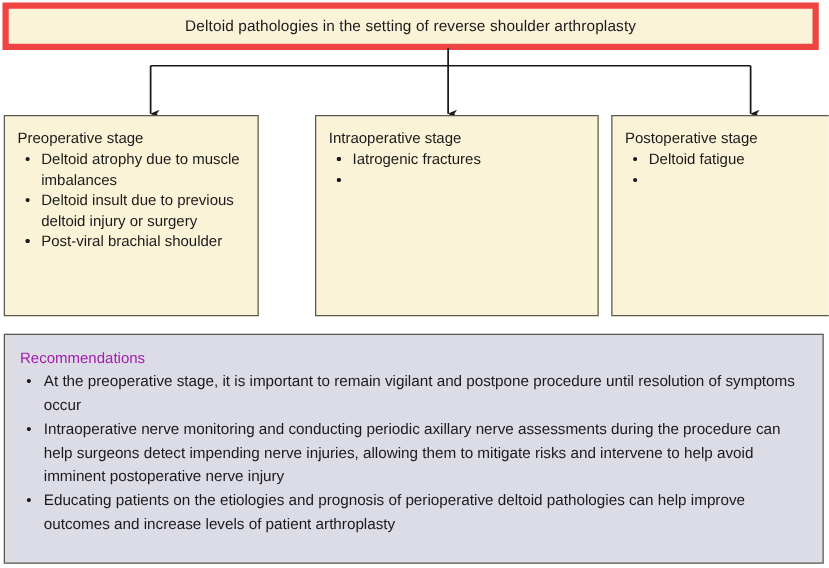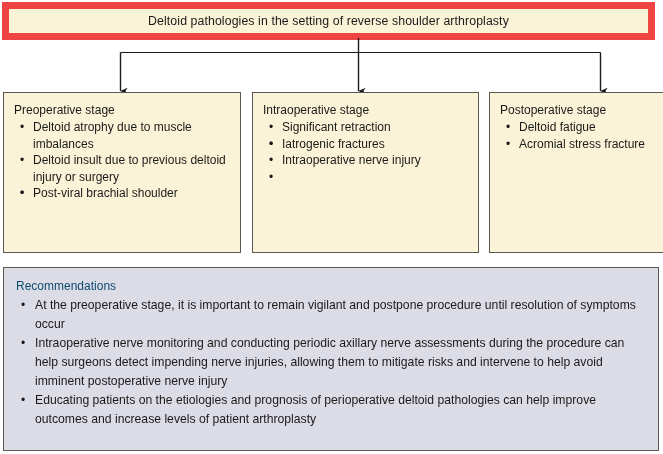--- a/index.html
+++ b/index.html
@@ -25,21 +25,21 @@
   }
 
   
   .title-box {
     position: absolute;
     left: 2px;
     top: 2px;
     width: 653px;
     height: 38px;
     background: #fbf3d7;
-    border: 7px solid #ef4444;
+    border: 5px solid #ef4444;
     box-sizing: border-box;
     display: flex;
     align-items: center;
     justify-content: center;
   }
   .title-box .title-text {
     font-size: 12.3px;
     line-height: 15px;
     color: #1a1a1a;
     text-align: center;
@@ -59,21 +59,21 @@
   
   .stage-box {
     position: absolute;
     top: 92px;
     height: 161px;
     background: #fbf3d7;
     border: 1px solid #5d594e;
     box-sizing: border-box;
     padding: 9px 8px 0 9px;
   }
-  .stage-box.col1 { left: 3px;   width: 238px; }
+  .stage-box.col1 { left: 3px;   width: 204px; }
   .stage-box.col2 { left: 252px; width: 227px; }
   .stage-box.col3 { left: 489px; width: 197px; }
 
   .stage-heading {
     font-size: 12px;
     line-height: 16px;
     margin: 0 0 1px 1px;
     color: #1a1a1a;
   }
   ul.stage-list {
@@ -106,21 +106,21 @@
     height: 184px;
     background: #dcdce6;
     border: 1px solid #5d594e;
     box-sizing: border-box;
     padding: 10px 12px 0 11px;
   }
   .rec-heading {
     font-size: 12px;
     line-height: 16px;
     margin: 0 0 2px 1px;
-    color: #0c4a6e;
+    color: #a21caf;
   }
   ul.rec-list {
     list-style: none;
     margin: 0;
     padding: 0;
   }
   ul.rec-list li {
     position: relative;
     font-size: 12.2px;
     line-height: 19px;
@@ -167,33 +167,33 @@
       <li><span class="bullet">•</span><span>Deltoid atrophy due to muscle imbalances</span></li>
       <li><span class="bullet">•</span><span>Deltoid insult due to previous deltoid injury or surgery</span></li>
       <li><span class="bullet">•</span></li>
       <li><span class="bullet">•</span><span>Post-viral brachial shoulder</span></li>
     </ul>
   </div>
 
   <div class="stage-box col2">
     <div class="stage-heading">Intraoperative stage</div>
     <ul class="stage-list">
-      <li><span class="bullet">•</span><span>Significant retraction</span></li>
+      <li><span class="bullet">•</span></li>
       <li><span class="bullet">•</span></li>
       <li><span class="bullet">•</span><span>Iatrogenic fractures</span></li>
-      <li><span class="bullet">•</span><span>Intraoperative nerve injury</span></li>
+      <li><span class="bullet">•</span></li>
       <li><span class="bullet">•</span></li>
     </ul>
   </div>
 
   <div class="stage-box col3">
     <div class="stage-heading">Postoperative stage</div>
     <ul class="stage-list">
       <li><span class="bullet">•</span><span>Deltoid fatigue</span></li>
-      <li><span class="bullet">•</span><span>Acromial stress fracture</span></li>
+      <li><span class="bullet">•</span></li>
     </ul>
   </div>
 
   <div class="rec-box">
     <div class="rec-heading">Recommendations</div>
     <ul class="rec-list">
       <li><span class="bullet">•</span><span>At the preoperative stage, it is important to remain vigilant and postpone procedure until resolution of symptoms occur</span></li>
       <li><span class="bullet">•</span><span>Intraoperative nerve monitoring and conducting periodic axillary nerve assessments during the procedure can help surgeons detect impending nerve injuries, allowing them to mitigate risks and intervene to help avoid imminent postoperative nerve injury</span></li>
       <li><span class="bullet">•</span><span>Educating patients on the etiologies and prognosis of perioperative deltoid pathologies can help improve outcomes and increase levels of patient arthroplasty</span></li>
     </ul>

